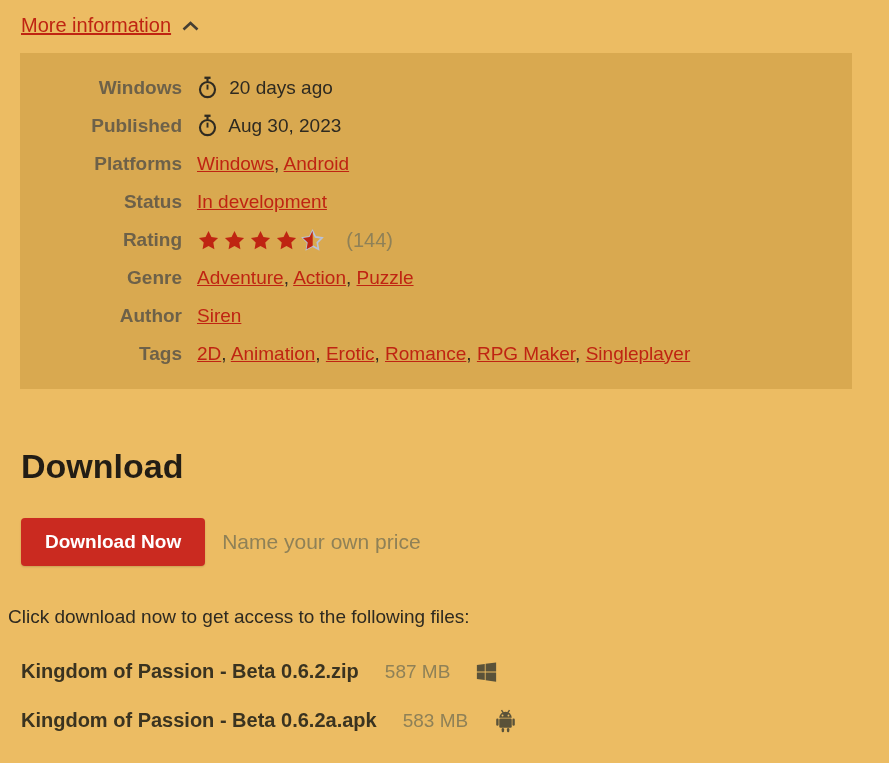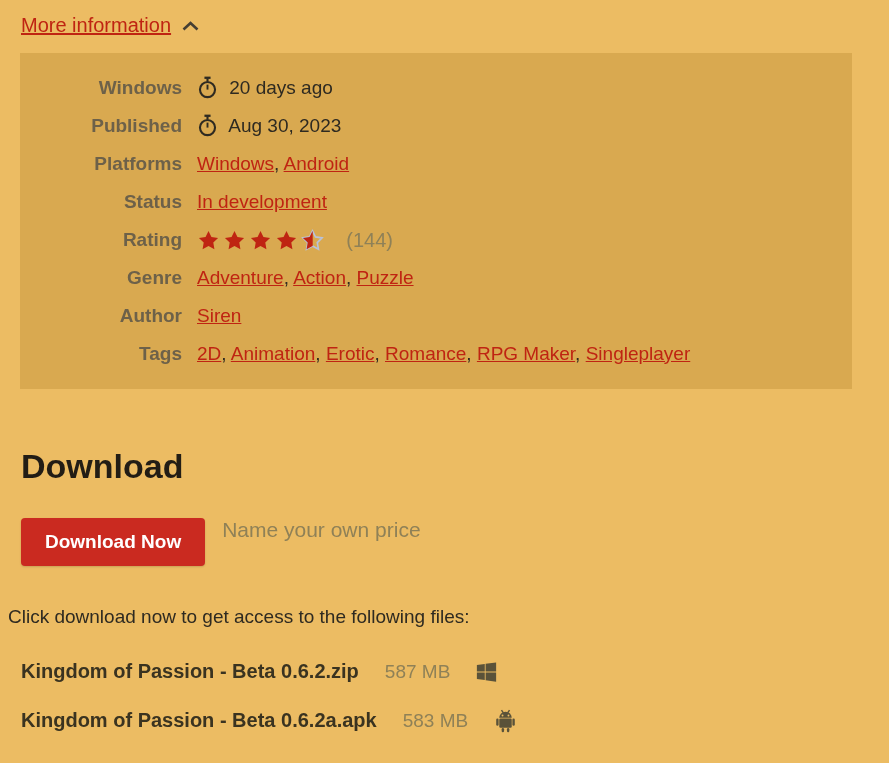--- a/index.html
+++ b/index.html
@@ -26,21 +26,21 @@
   .info-box td{height:38px;vertical-align:middle;font-size:19px;line-height:1.2;}
   td.lbl{width:156px;min-width:156px;text-align:right;padding-right:14px;
          font-weight:700;color:var(--label);white-space:nowrap;}
   td.val{color:var(--text);white-space:nowrap;}
   .clock{vertical-align:-5px;margin-right:6px;}
   .stars{display:inline-flex;align-items:center;gap:3px;vertical-align:-5px;}
   .star{width:23px;height:23px;display:block;}
   .rate-count{color:var(--muted);font-size:20px;margin-left:17px;}
   
   h2.dl-head{margin:58px 0 0 21px;font-size:34px;font-weight:800;color:var(--heading);}
-  .buy-row{margin:32px 15px 0 21px;display:flex;align-items:flex-start;gap:17px;}
+  .buy-row{margin:32px 15px 0 21px;display:flex;align-items:center;gap:17px;}
   .btn{background:var(--button_bg);color:#fff;font-size:19px;font-weight:700;
        border:none;border-radius:4px;padding:13px 24px;cursor:pointer;
        font-family:inherit;box-shadow:0 1px 2px rgba(0,0,0,.15);}
   .price{font-size:21px;color:var(--muted);}
   .intro{margin:40px 0 0 8px;font-size:19px;color:var(--text);}
   .file-row{display:flex;align-items:center;gap:26px;margin-left:21px;}
   .file-row.first{margin-top:32px;}
   .file-row.second{margin-top:25px;}
   .file-name{font-size:20px;font-weight:700;color:#3a3320;cursor:pointer;text-decoration:none;}
   .file-size{font-size:19px;color:var(--muted);}

